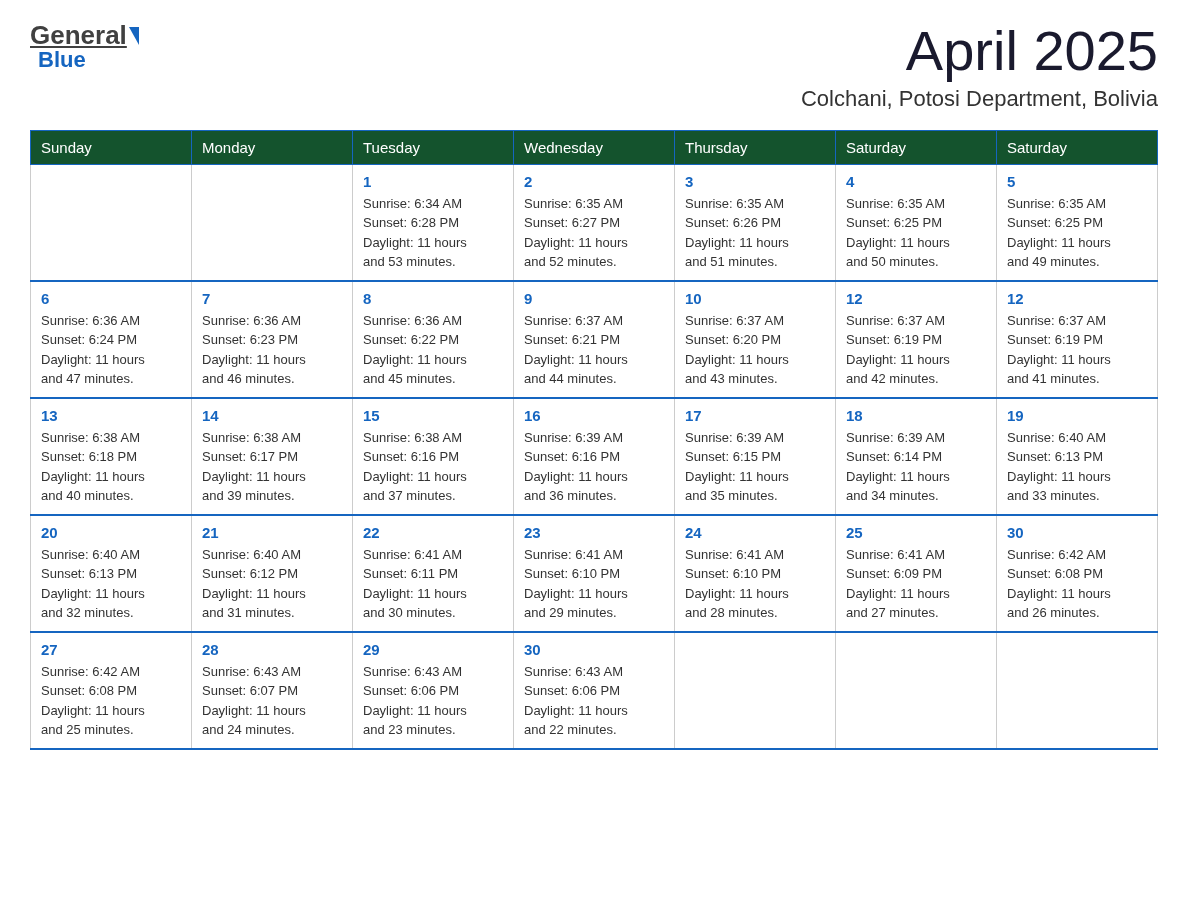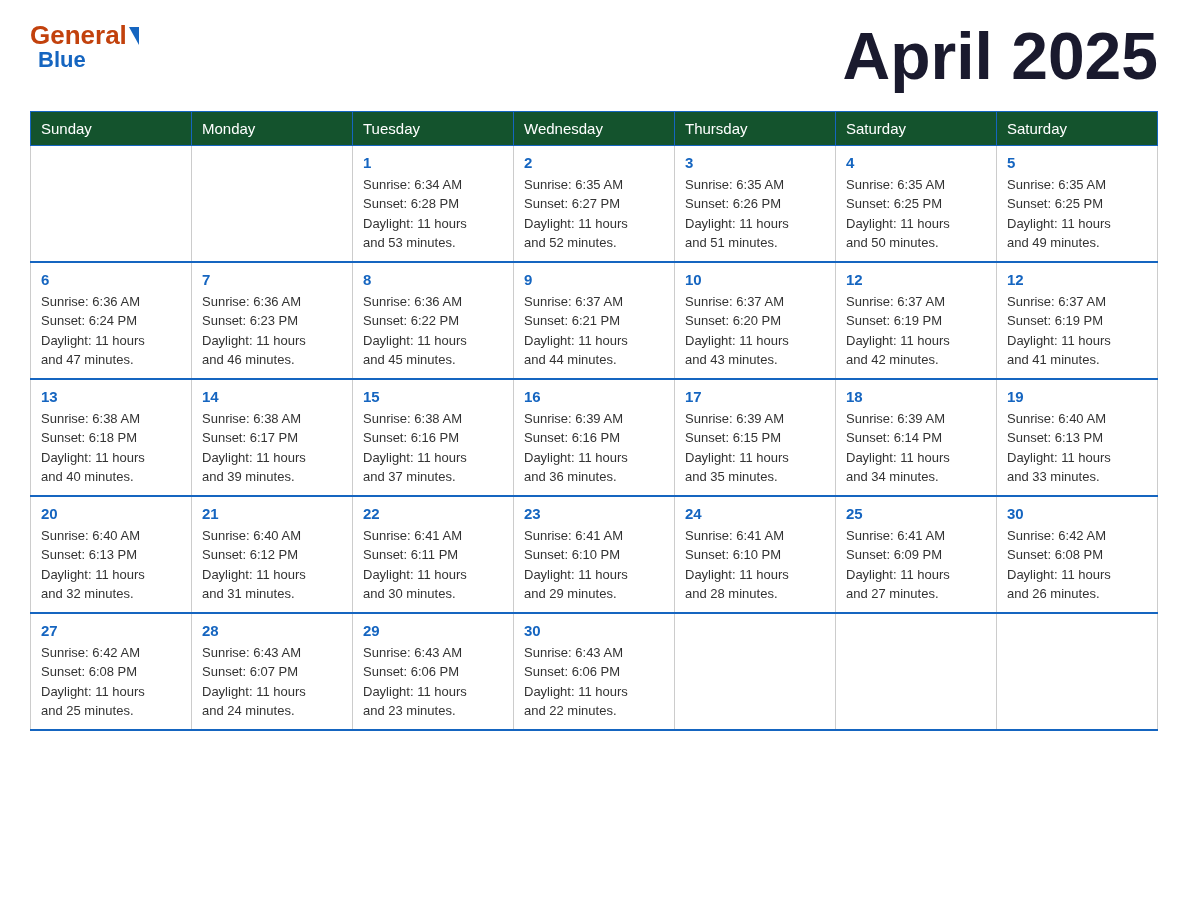--- a/index.html
+++ b/index.html
@@ -23,21 +23,22 @@
       align-items: flex-start;
     }
     .logo-text {
       display: flex;
       align-items: center;
       font-size: 26px;
       font-weight: bold;
       color: #1a1a2e;
     }
     .logo-general {
-      color: #c2410c;
+      color: #404040;
+      text-decoration: underline;
     }
     .logo-triangle {
       width: 0;
       height: 0;
       border-left: 10px solid transparent;
       border-right: 0px solid transparent;
       border-top: 18px solid #1565c0;
       margin-left: 2px;
       margin-right: 2px;
     }
@@ -45,22 +46,22 @@
       color: #1565c0;
       font-size: 22px;
       font-weight: bold;
       margin-top: -4px;
       margin-left: 8px;
     }
     .title-block {
       text-align: right;
     }
     .title-block h1 {
-      font-size: 66px;
-      font-weight: bold;
+      font-size: 56px;
+      font-weight: normal;
       color: #1a1a2e;
       line-height: 1.1;
     }
     .title-block h2 {
       font-size: 22px;
       font-weight: normal;
       color: #333;
       margin-top: 4px;
     }
     .calendar {
@@ -111,20 +112,21 @@
 <div class="header">
   <div class="logo">
     <div class="logo-text">
       <span class="logo-general">General</span>
       <div class="logo-triangle"></div>
     </div>
     <div class="logo-sub">Blue</div>
   </div>
   <div class="title-block">
     <h1>April 2025</h1>
+    <h2>Colchani, Potosi Department, Bolivia</h2>
   </div>
 </div>
 
 <table class="calendar">
   <thead>
     <tr>
     <th>Sunday</th>
         <th>Monday</th>
         <th>Tuesday</th>
         <th>Wednesday</th>

